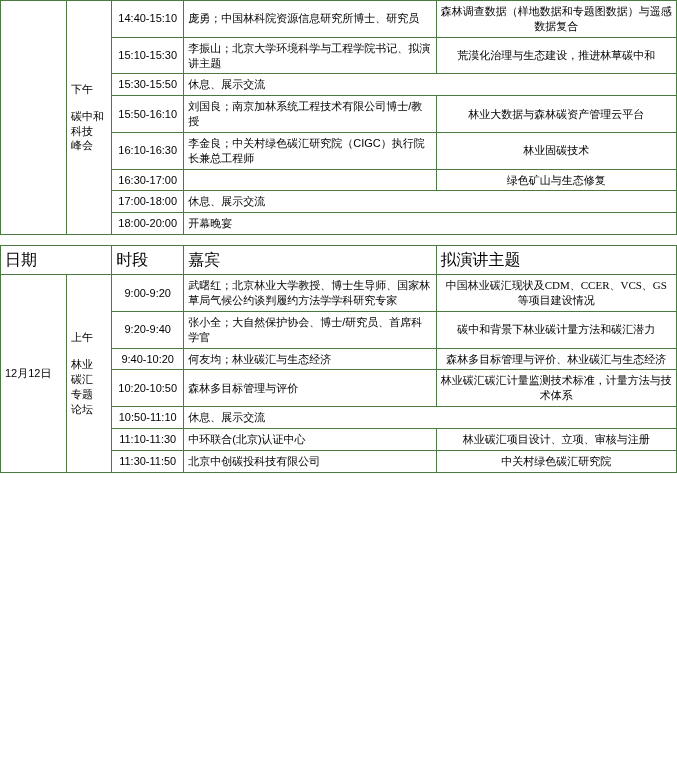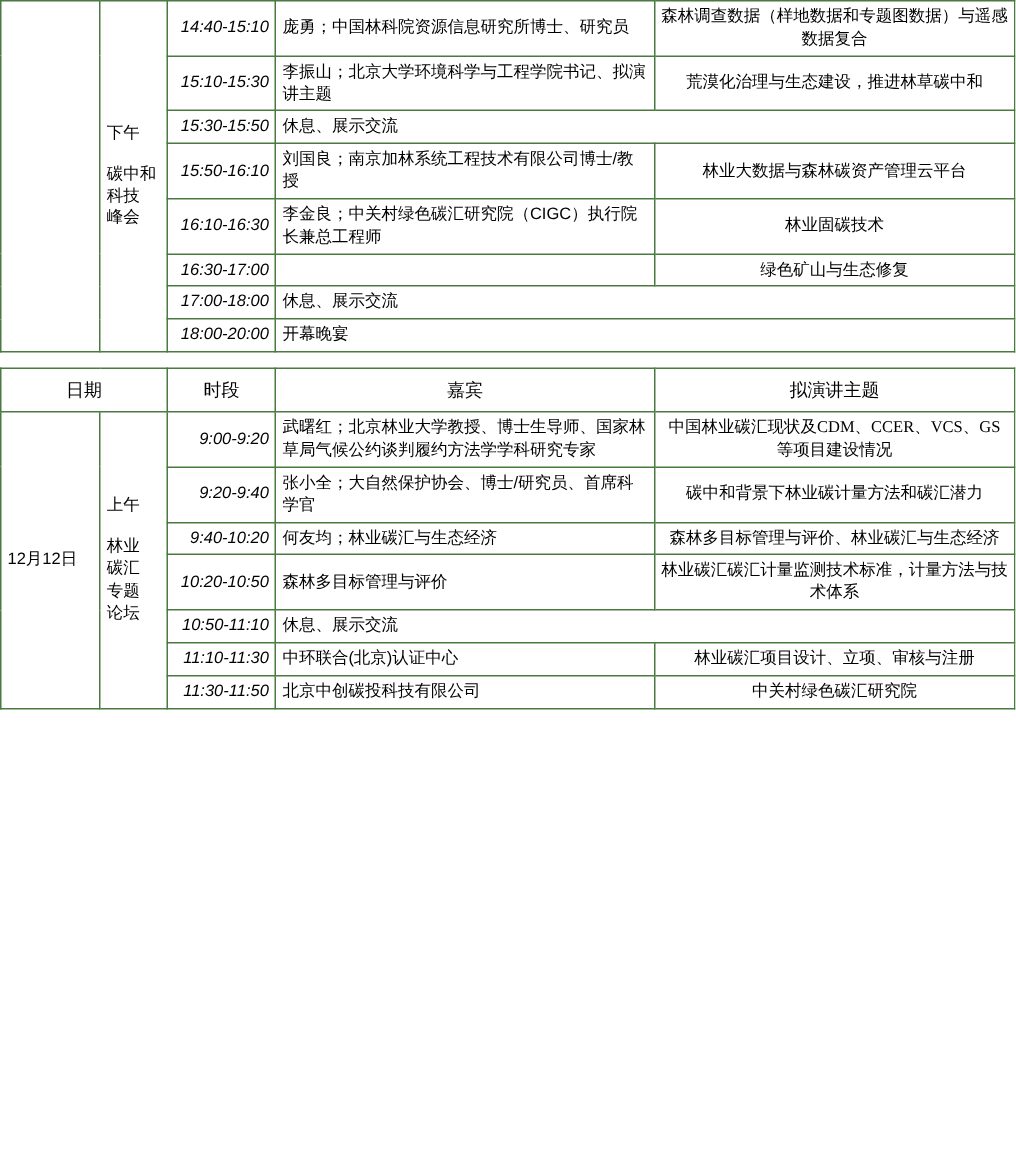--- a/index.html
+++ b/index.html
@@ -41,28 +41,28 @@
   .col-topic  { width: 240px; }
 
   .cell-vert {
     text-align: left;
     letter-spacing: 0;
   }
   .vert-lines span { display: block; }
   .center { text-align: left; }
   .mid { vertical-align: middle; }
   .hdr {
-    text-align: center;
+    text-align: left;
     font-weight: bold;
-    font-size: 12px;
+    font-size: 16px;
     height: 22px;
   }
   .guest-cell { text-align: left; }
   .topic-cell { text-align: center; font-family: Liberation Serif, serif; }
-  .time-cell { text-align: right; padding-left: 5px; font-style: italic; }
+  .time-cell { text-align: center; padding-left: 5px; }
   .empty-left {
     border-left: 1px solid #4a7a3f;
     border-right: 1px solid #4a7a3f;
     border-top: none;
     border-bottom: none;
   }
 </style>
 </head>
 <body>
 

